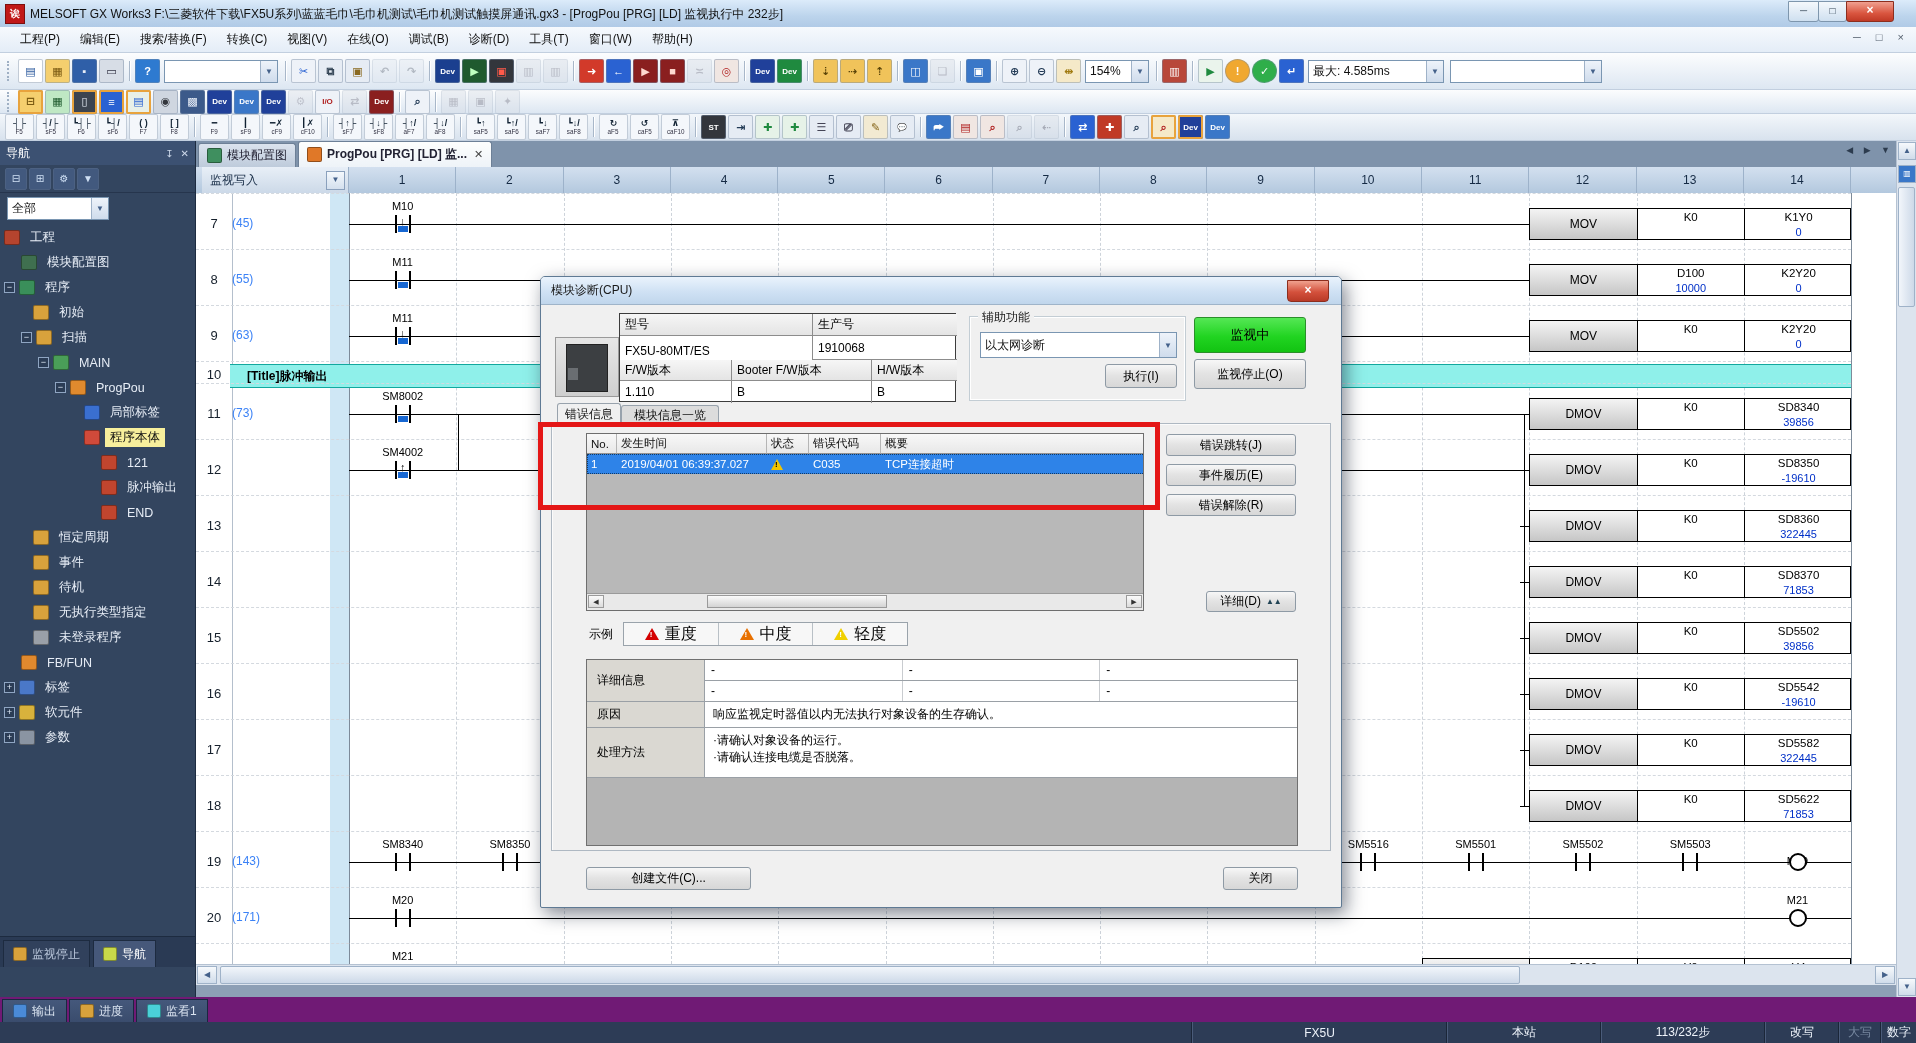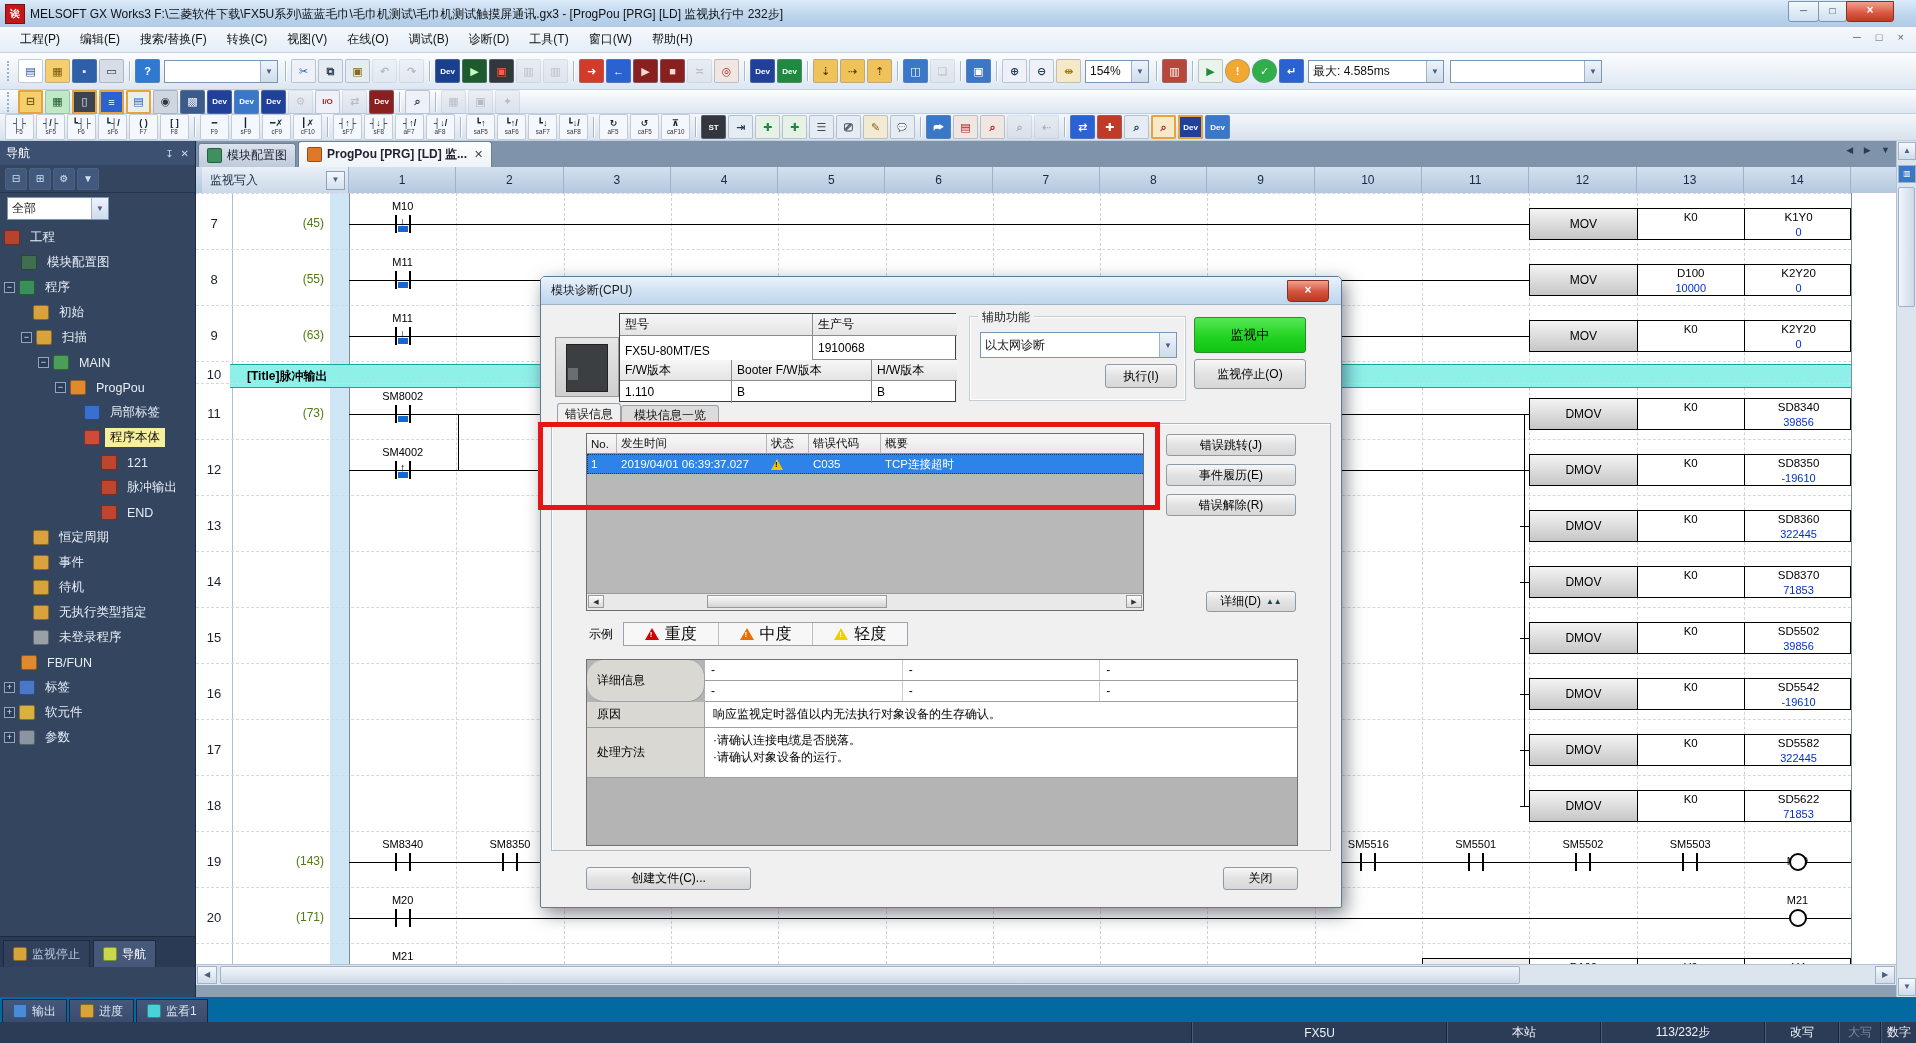--- a/index.html
+++ b/index.html
@@ -81,21 +81,21 @@
     background:linear-gradient(#d3e0ef,#b3c8de);border-bottom:1px solid #7e97b4;}
   .hcell{position:absolute;top:0;height:100%;border-right:1px solid #9db2ca;box-sizing:border-box;
     color:#152a44;display:flex;align-items:center;justify-content:center;font-size:12px;}
   #mode-cell{justify-content:flex-start;padding-left:8px;background:linear-gradient(#e8eff7,#ccd9e8);}
   #mode-arr{position:absolute;left:130px;top:4px;width:17px;height:17px;border:1px solid #8aa0bc;
     background:linear-gradient(#f4f8fc,#d4e0ee);color:#44618a;font-size:8px;text-align:center;line-height:16px;}
   #lbody{position:absolute;left:0;top:52px;width:100%;height:771px;background:#fff;overflow:hidden;}
   .gline-v{position:absolute;top:0;height:100%;width:0;border-left:1px dashed #cdd3da;}
   .gline-h{position:absolute;height:0;border-top:1px dashed #d4d9df;}
   .rownum{position:absolute;left:0;width:36px;text-align:center;color:#16202c;font-size:13px;}
-  .steplab{position:absolute;left:36px;width:92px;text-align:right;color:#4d7c0f;font-size:12px;}
+  .steplab{position:absolute;left:36px;width:92px;text-align:left;color:#3b82f6;font-size:12px;}
   #bluestrip{position:absolute;left:134px;top:0;width:19px;height:100%;background:#cfe7f5;border-right:1px solid #6d7f92;}
   #colzero{position:absolute;left:36px;top:0;width:0;height:100%;border-left:1px solid #b4bfcc;}
   .wire{position:absolute;height:0;border-top:1px solid #000;}
   .vwire{position:absolute;width:0;border-left:1px solid #000;}
   .contact{position:absolute;width:16px;height:18px;border-left:2px solid #000;border-right:2px solid #000;box-sizing:border-box;}
   .clabel{position:absolute;width:96px;text-align:center;font-size:11px;color:#000;}
   .cedge{position:absolute;font-size:11px;font-weight:bold;color:#000;width:12px;text-align:center;line-height:11px;}
   .conmark{position:absolute;width:10px;height:6px;background:#1767d2;}
   .iblock{position:absolute;height:32px;border:1px solid #000;box-sizing:border-box;background:#fff;display:flex;}
   .icell{height:100%;border-right:1px solid #000;box-sizing:border-box;position:relative;flex:none;}
@@ -111,21 +111,21 @@
   
   #hscroll{position:absolute;left:0;top:823px;width:100%;height:20px;background:#dce4ee;border-top:1px solid #b5c2d2;}
   .sbtn{position:absolute;width:20px;height:18px;top:1px;background:linear-gradient(#f6f9fc,#d0dcea);
     border:1px solid #9fb2c8;box-sizing:border-box;text-align:center;line-height:16px;font-size:8px;color:#44618a;}
   #hthumb{position:absolute;left:24px;top:1px;width:1300px;height:18px;background:linear-gradient(#f2f6fb,#cdd9e8);
     border:1px solid #9fb2c8;border-radius:2px;box-sizing:border-box;}
   #vscroll{left:1896px;top:141px;width:20px;height:856px;background:#dce4ee;border-left:1px solid #b5c2d2;box-sizing:border-box;}
   #vthumb{position:absolute;left:1px;top:46px;width:17px;height:120px;background:linear-gradient(90deg,#f2f6fb,#cdd9e8);
     border:1px solid #9fb2c8;border-radius:2px;box-sizing:border-box;}
   
-  #subtabs{left:0;top:997px;width:1916px;height:25px;background:#0369a1;display:flex;align-items:flex-end;padding-left:2px;box-sizing:border-box;}
+  #subtabs{left:0;top:997px;width:1916px;height:25px;background:#701a75;display:flex;align-items:flex-end;padding-left:2px;box-sizing:border-box;}
   .subtab{height:22px;display:flex;align-items:center;padding:0 10px;margin-right:2px;color:#dbe4f1;
     background:linear-gradient(#45587b,#32436200);background-color:#3a4c6d;border:1px solid #1a2740;border-bottom:none;font-size:12px;}
   .subtab .tico{width:12px;height:12px;margin-right:5px;}
   #statusbar{left:0;top:1022px;width:1916px;height:21px;background:#2d3c56;color:#eef3fa;display:flex;}
   .scell{position:absolute;top:0;height:21px;display:flex;align-items:center;justify-content:center;
     border-left:1px solid #1b2638;box-shadow:inset 1px 0 0 #4a5b79;font-size:12px;}
   .scell.dim{color:#76879f;}
   
   #dialog{left:540px;top:276px;width:800px;height:630px;background:#f0f0f0;
     border:1px solid #5f7a94;border-radius:5px 5px 2px 2px;box-shadow:4px 6px 18px rgba(10,20,40,.5);z-index:40;}
@@ -917,37 +917,37 @@
       <span class="leg-tri" id="tri1" style="border-bottom: 12px solid rgb(232, 112, 0);"></span>
       <span>中度</span>
     </div>
     <div class="legitem">
       <span class="leg-tri" id="tri2" style="border-bottom: 12px solid rgb(240, 208, 0); color: rgb(0, 0, 0);"></span>
       <span>轻度</span>
     </div>
   </div>
 
   <div class="d-abs" id="details">
-    <div class="drow-label" style="top:0;height:42px;border-radius:17px;">详细信息</div>
+    <div class="drow-label" style="top:0;height:42px;">详细信息</div>
     <div class="drow-content" style="top:0;height:21px;padding-left:0;">
       <span class="dashcell">-</span>
       <span class="dashcell">-</span>
       <span class="dashcell">-</span>
     </div>
     <div class="drow-content" style="top:21px;height:21px;padding-left:0;">
       <span class="dashcell">-</span>
       <span class="dashcell">-</span>
       <span class="dashcell">-</span>
     </div>
     <div class="drow-label" style="top:42px;height:26px;">原因</div>
     <div class="drow-content" style="top:42px;height:26px;">响应监视定时器值以内无法执行对象设备的生存确认。</div>
     <div class="drow-label" style="top:68px;height:50px;">处理方法</div>
     <div class="drow-content" style="top:68px;height:50px;display:block;padding-top:4px;">
+      <div>·请确认对象设备的运行。</div>
       <div>·请确认连接电缆是否脱落。</div>
-      <div>·请确认对象设备的运行。</div>
     </div>
   </div>
 
   <div class="btn d-abs" style="left:45px;top:590px;width:165px;height:23px;">创建文件(C)...</div>
   <div class="btn d-abs" style="left:682px;top:590px;width:75px;height:23px;">关闭</div>
 </div>
 
 <div class="abs" id="redrect"></div>
 
 </body></html>

